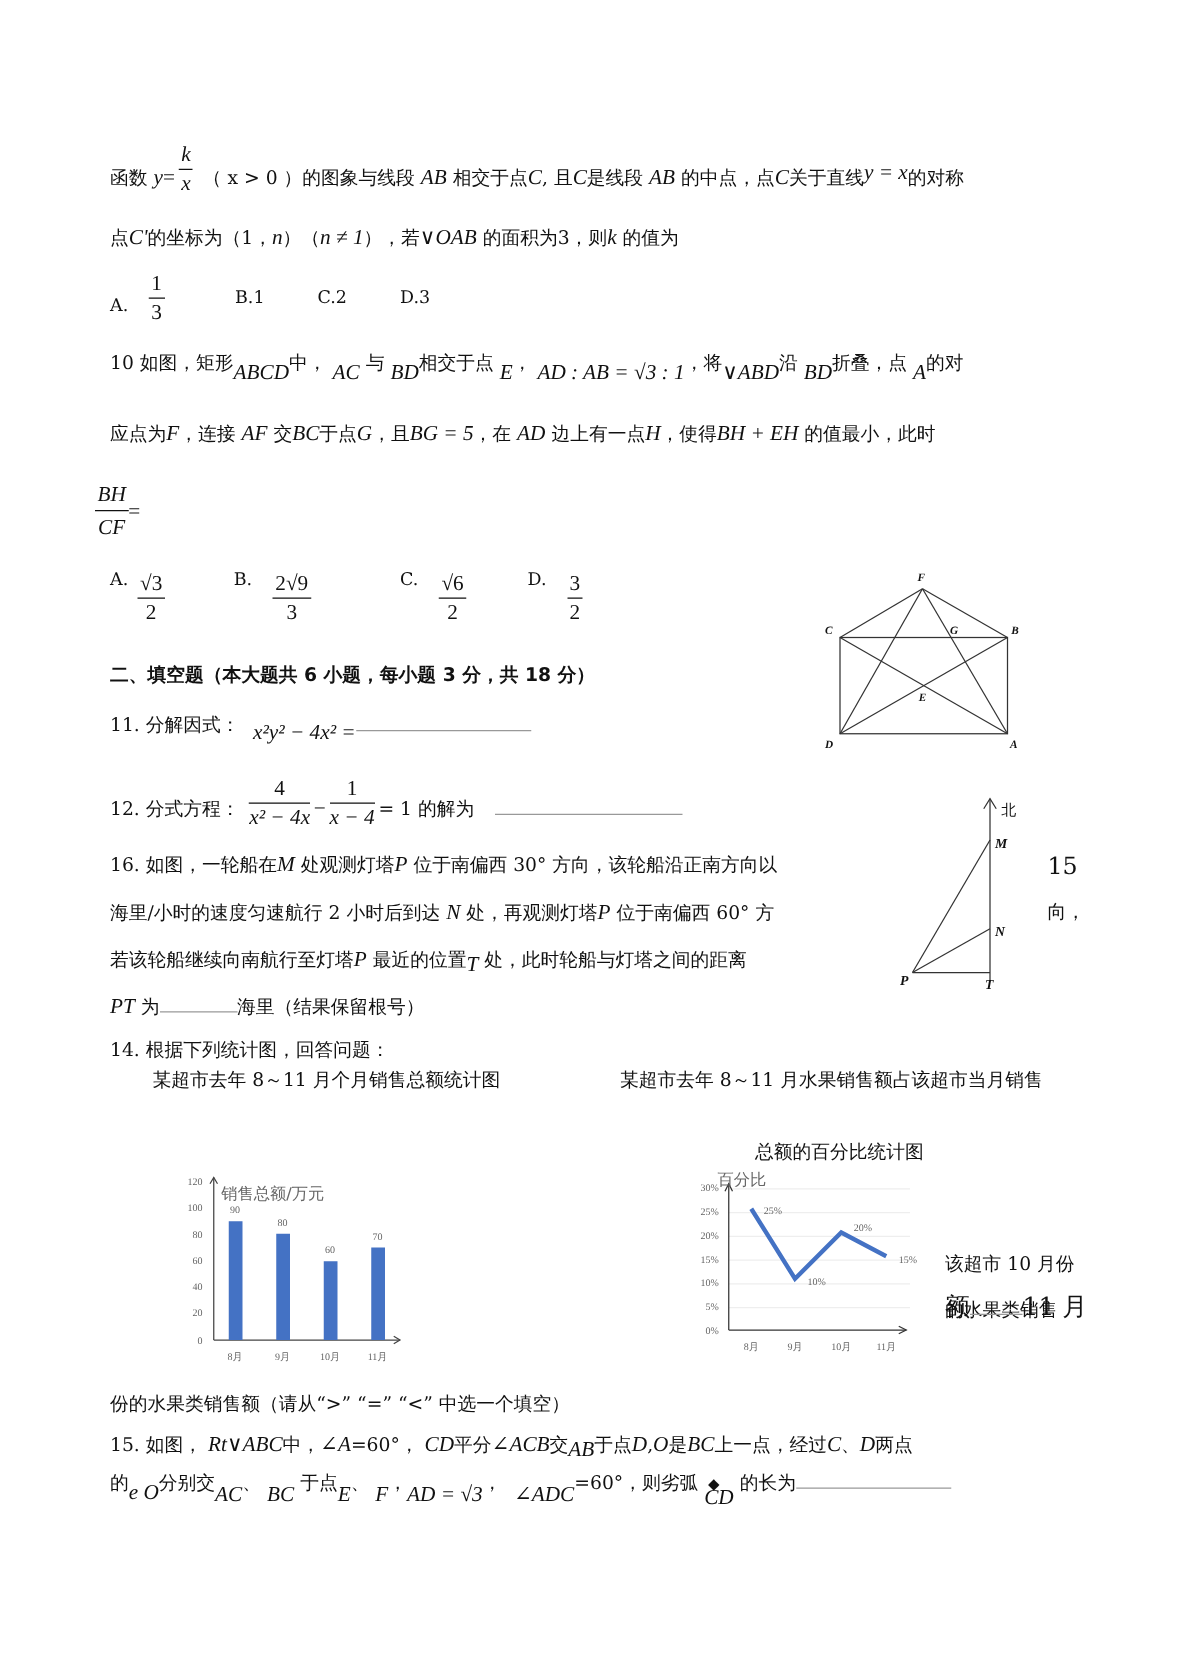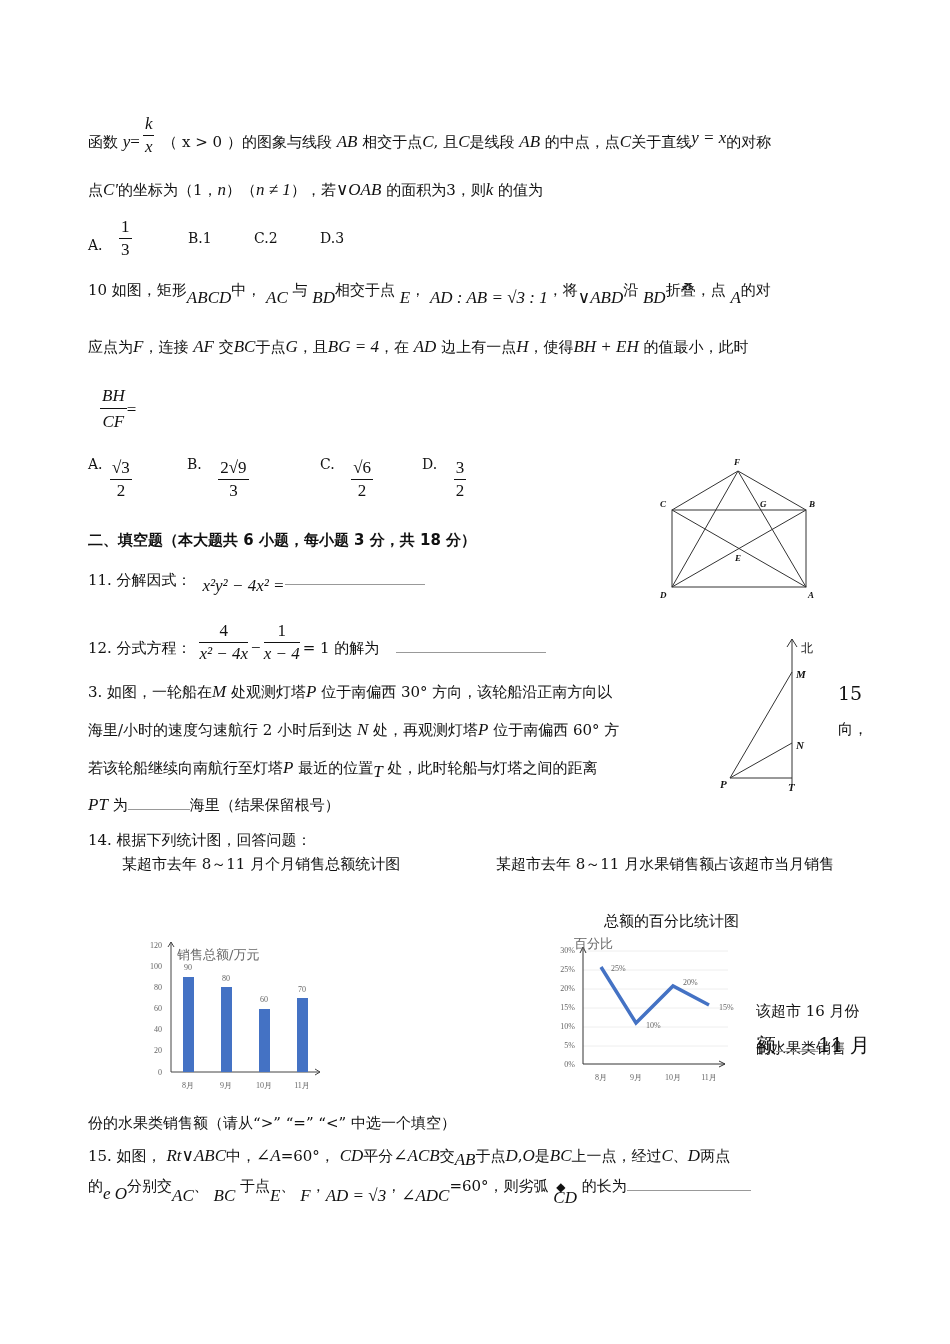--- a/index.html
+++ b/index.html
@@ -54,27 +54,27 @@
   <span class="m" style="vertical-align:-8px;">BD</span><span>相交于点</span>
   <span class="m" style="vertical-align:-8px;">E</span><span>，</span>
   <span class="m" style="vertical-align:-8px;">AD : AB = √3 : 1</span><span>，将</span><span class="m" style="vertical-align:-8px;">∨ABD</span><span>沿</span>
   <span class="m" style="vertical-align:-8px;">BD</span><span>折叠，点</span>
   <span class="m" style="vertical-align:-8px;">A</span><span>的对</span>
 </div>
 
 <div class="line" style="top:337px;">
   <span>应点为</span><span class="m">F</span><span>，连接</span>
   <span class="m">AF</span>
-  <span>交</span><span class="m">BC</span><span>于点</span><span class="m">G</span><span>，且</span><span class="m">BG = 4</span><span>，在</span>
+  <span>交</span><span class="m">BC</span><span>于点</span><span class="m">G</span><span>，且</span><span class="m">BG = 5</span><span>，在</span>
   <span class="m">AD</span>
   <span>边上有一点</span><span class="m">H</span><span>，使得</span><span class="m">BH + EH</span>
   <span>的值最小，此时</span>
 </div>
 
-<div class="abs" style="left:100px; top:384px;">
+<div class="abs" style="left:76px; top:384px;">
   <span class="frac m" style="margin:0;"><span class="num" style="line-height:24px;">BH</span><span class="den" style="line-height:26px;">CF</span></span><span class="mr" style="vertical-align:middle;">=</span>
 </div>
 
 <div>
   <div class="opt" style="left:88px; top:456px;">
     <span style="vertical-align:14px;">A.</span>
     <span class="frac mr"><span class="num">√3</span><span class="den">2</span></span>
   </div>
   <div class="opt" style="left:187px; top:456px;">
     <span style="vertical-align:14px;">B.</span>
@@ -118,21 +118,21 @@
   <span class="m" style="margin-left:6px; vertical-align:-6px;">x²y² − 4x² =</span><span class="blank" style="width:140px;"></span>
 </div>
 
 <div class="line" style="top:632px;">
   <span>12. 分式方程：</span>
   <span class="frac mr" style="margin-top:-12px;"><span class="num">4</span><span class="den m">x² − 4x</span></span><span class="mr">−</span><span class="frac mr" style="margin-top:-12px;"><span class="num">1</span><span class="den m">x − 4</span></span><span>= 1 的解为</span>
   <span class="blank" style="width:150px; margin-left:12px;"></span>
 </div>
 
 <div class="line" style="top:682px;">
-  <span>3. 如图，一轮船在</span><span class="m">M</span>
+  <span>16. 如图，一轮船在</span><span class="m">M</span>
   <span>处观测灯塔</span><span class="m">P</span>
   <span>位于南偏西 30° 方向，该轮船沿正南方向以</span>
 </div>
 <div class="abs" style="left:838px; top:682px; font-size:19px;">15</div>
 
 <div class="line" style="top:720px;">
   <span>海里/小时的速度匀速航行 2 小时后到达</span>
   <span class="m">N</span>
   <span>处，再观测灯塔</span><span class="m">P</span>
   <span>位于南偏西 60° 方</span>
@@ -242,33 +242,33 @@
     <text x="174" y="85">15%</text>
   </g>
   <g class="chart-txt" font-size="8" text-anchor="middle">
     <text x="56" y="155">8月</text>
     <text x="91" y="155">9月</text>
     <text x="128" y="155">10月</text>
     <text x="164" y="155">11月</text>
   </g>
 </svg>
 
-<div class="abs" style="left:756px; top:1002px; font-size:15px;">该超市 16 月份</div>
+<div class="abs" style="left:756px; top:1002px; font-size:15px;">该超市 10 月份</div>
 <div class="abs" style="left:756px; top:1039px; font-size:15px;">的水果类销售</div>
 <div class="abs" style="left:756px; top:1032px; font-size:20px;">
   <span>额</span><span class="blank" style="width:42px;"></span><span>11 月</span>
 </div>
 <div class="line" style="top:1113px;">份的水果类销售额（请从“&gt;” “=” “&lt;” 中选一个填空）</div>
 
 <div class="line" style="top:1146px;">
   <span>15. 如图，</span>
   <span class="m">Rt∨ABC</span><span>中，</span><span class="m">∠A</span><span>=60°，</span>
   <span class="m">CD</span><span>平分</span><span class="m">∠ACB</span><span>交</span><span class="m" style="vertical-align:-4px;">AB</span><span>于点</span><span class="m">D</span><span>,</span><span class="m">O</span><span>是</span><span class="m">BC</span><span>上一点，经过</span><span class="m">C</span><span>、</span><span class="m">D</span><span>两点</span>
 </div>
 
 <div class="line" style="top:1176px;">
   <span>的</span><span class="m" style="vertical-align:-8px;">e O</span><span>分别交</span><span class="m" style="vertical-align:-10px;">AC</span><span>、</span>
   <span class="m" style="vertical-align:-10px;">BC</span>
   <span>于点</span><span class="m" style="vertical-align:-10px;">E</span><span>、</span>
-  <span class="m" style="vertical-align:-10px;">F</span><span>，</span><span class="m" style="vertical-align:-10px;">AD = √3</span><span>，</span><span class="m" style="vertical-align:-10px;">∠ADC</span><span>=60°，则劣弧</span>
+  <span class="m" style="vertical-align:-10px;">F</span><span>，</span><span class="m" style="vertical-align:-10px;">AD = √3</span><span>，</span><span class="m" style="vertical-align:-10px;margin-left:10px;">∠ADC</span><span>=60°，则劣弧</span>
   <span style="position:relative; display:inline-block; vertical-align:-12px;"><span style="position:absolute; left:3px; top:-11px; font-size:12px;">◆</span><span class="m">CD</span></span>
   <span>的长为</span><span class="blank" style="width:124px;"></span>
 </div>
 
 </body></html>

